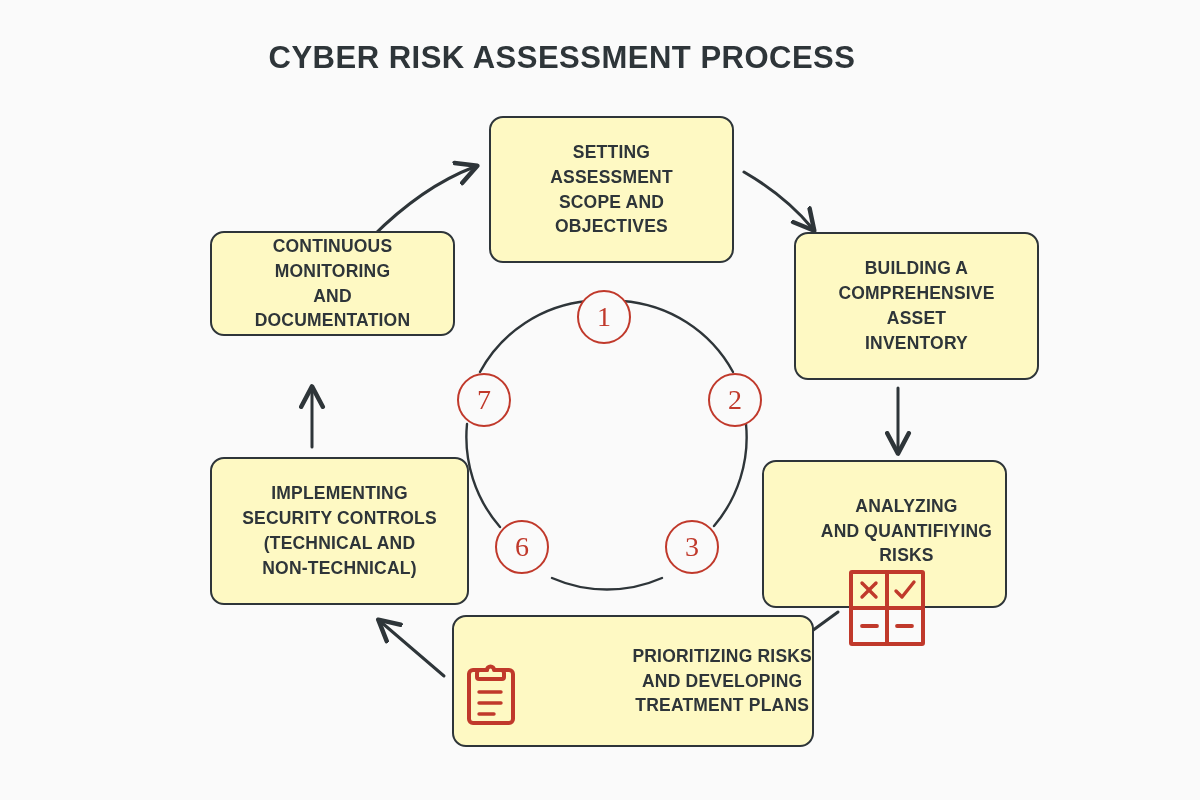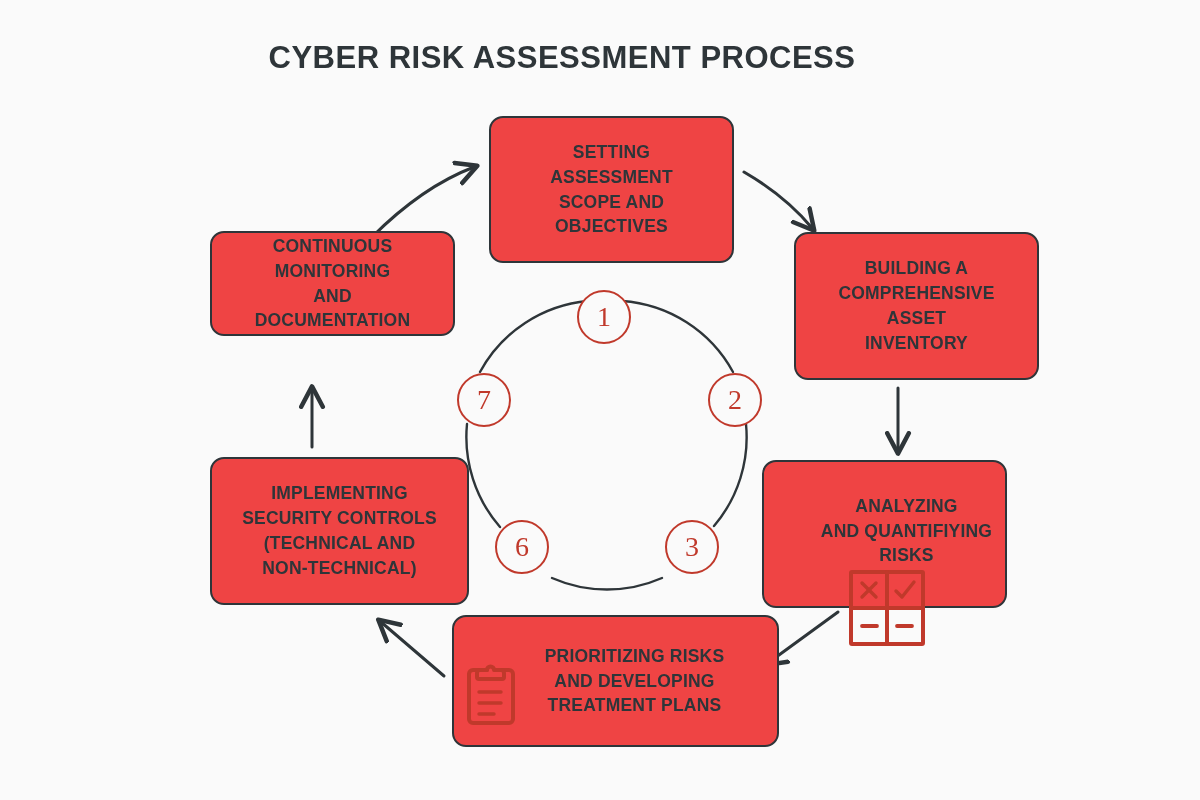--- a/index.html
+++ b/index.html
@@ -28,40 +28,40 @@
     font-size: 31px;
     font-weight: bold;
     letter-spacing: 0.5px;
     color: #2e3539;
     font-family: "Liberation Sans", sans-serif;
   }
   
   .box {
     position: absolute;
     box-sizing: border-box;
-    background: #ef4444;
+    background: #fef9c3;
     border: 2.4px solid #2e3539;
     border-radius: 14px;
     display: flex;
     align-items: center;
     justify-content: center;
     color: #2e3539;
     font-weight: bold;
     font-size: 17.5px;
     line-height: 1.42;
     text-align: center;
     letter-spacing: 0.2px;
     z-index: 5;
   }
   .box .label { white-space: pre-line; }
 
   #box-1 { left: 489px; top: 116px; width: 245px; height: 147px; }
   #box-2 { left: 762px; top: 232px; width: 245px; height: 148px; margin-left: 32px; }
   #box-3 { left: 762px; top: 460px; width: 245px; height: 148px; padding-bottom: 6px; padding-left: 44px; }
-  #box-4 { left: 452px; top: 615px; width: 327px; height: 132px; }
+  #box-4 { left: 452px; top: 615px; width: 362px; height: 132px; justify-content: flex-end; }
   #box-5 { left: 210px; top: 457px; width: 259px; height: 148px; }
   #box-6 { left: 210px; top: 231px; width: 245px; height: 105px; }
 
   #box-4 .label { margin-left: 38px; }
 
   
   .num {
     position: absolute;
     width: 54px;
     height: 54px;

